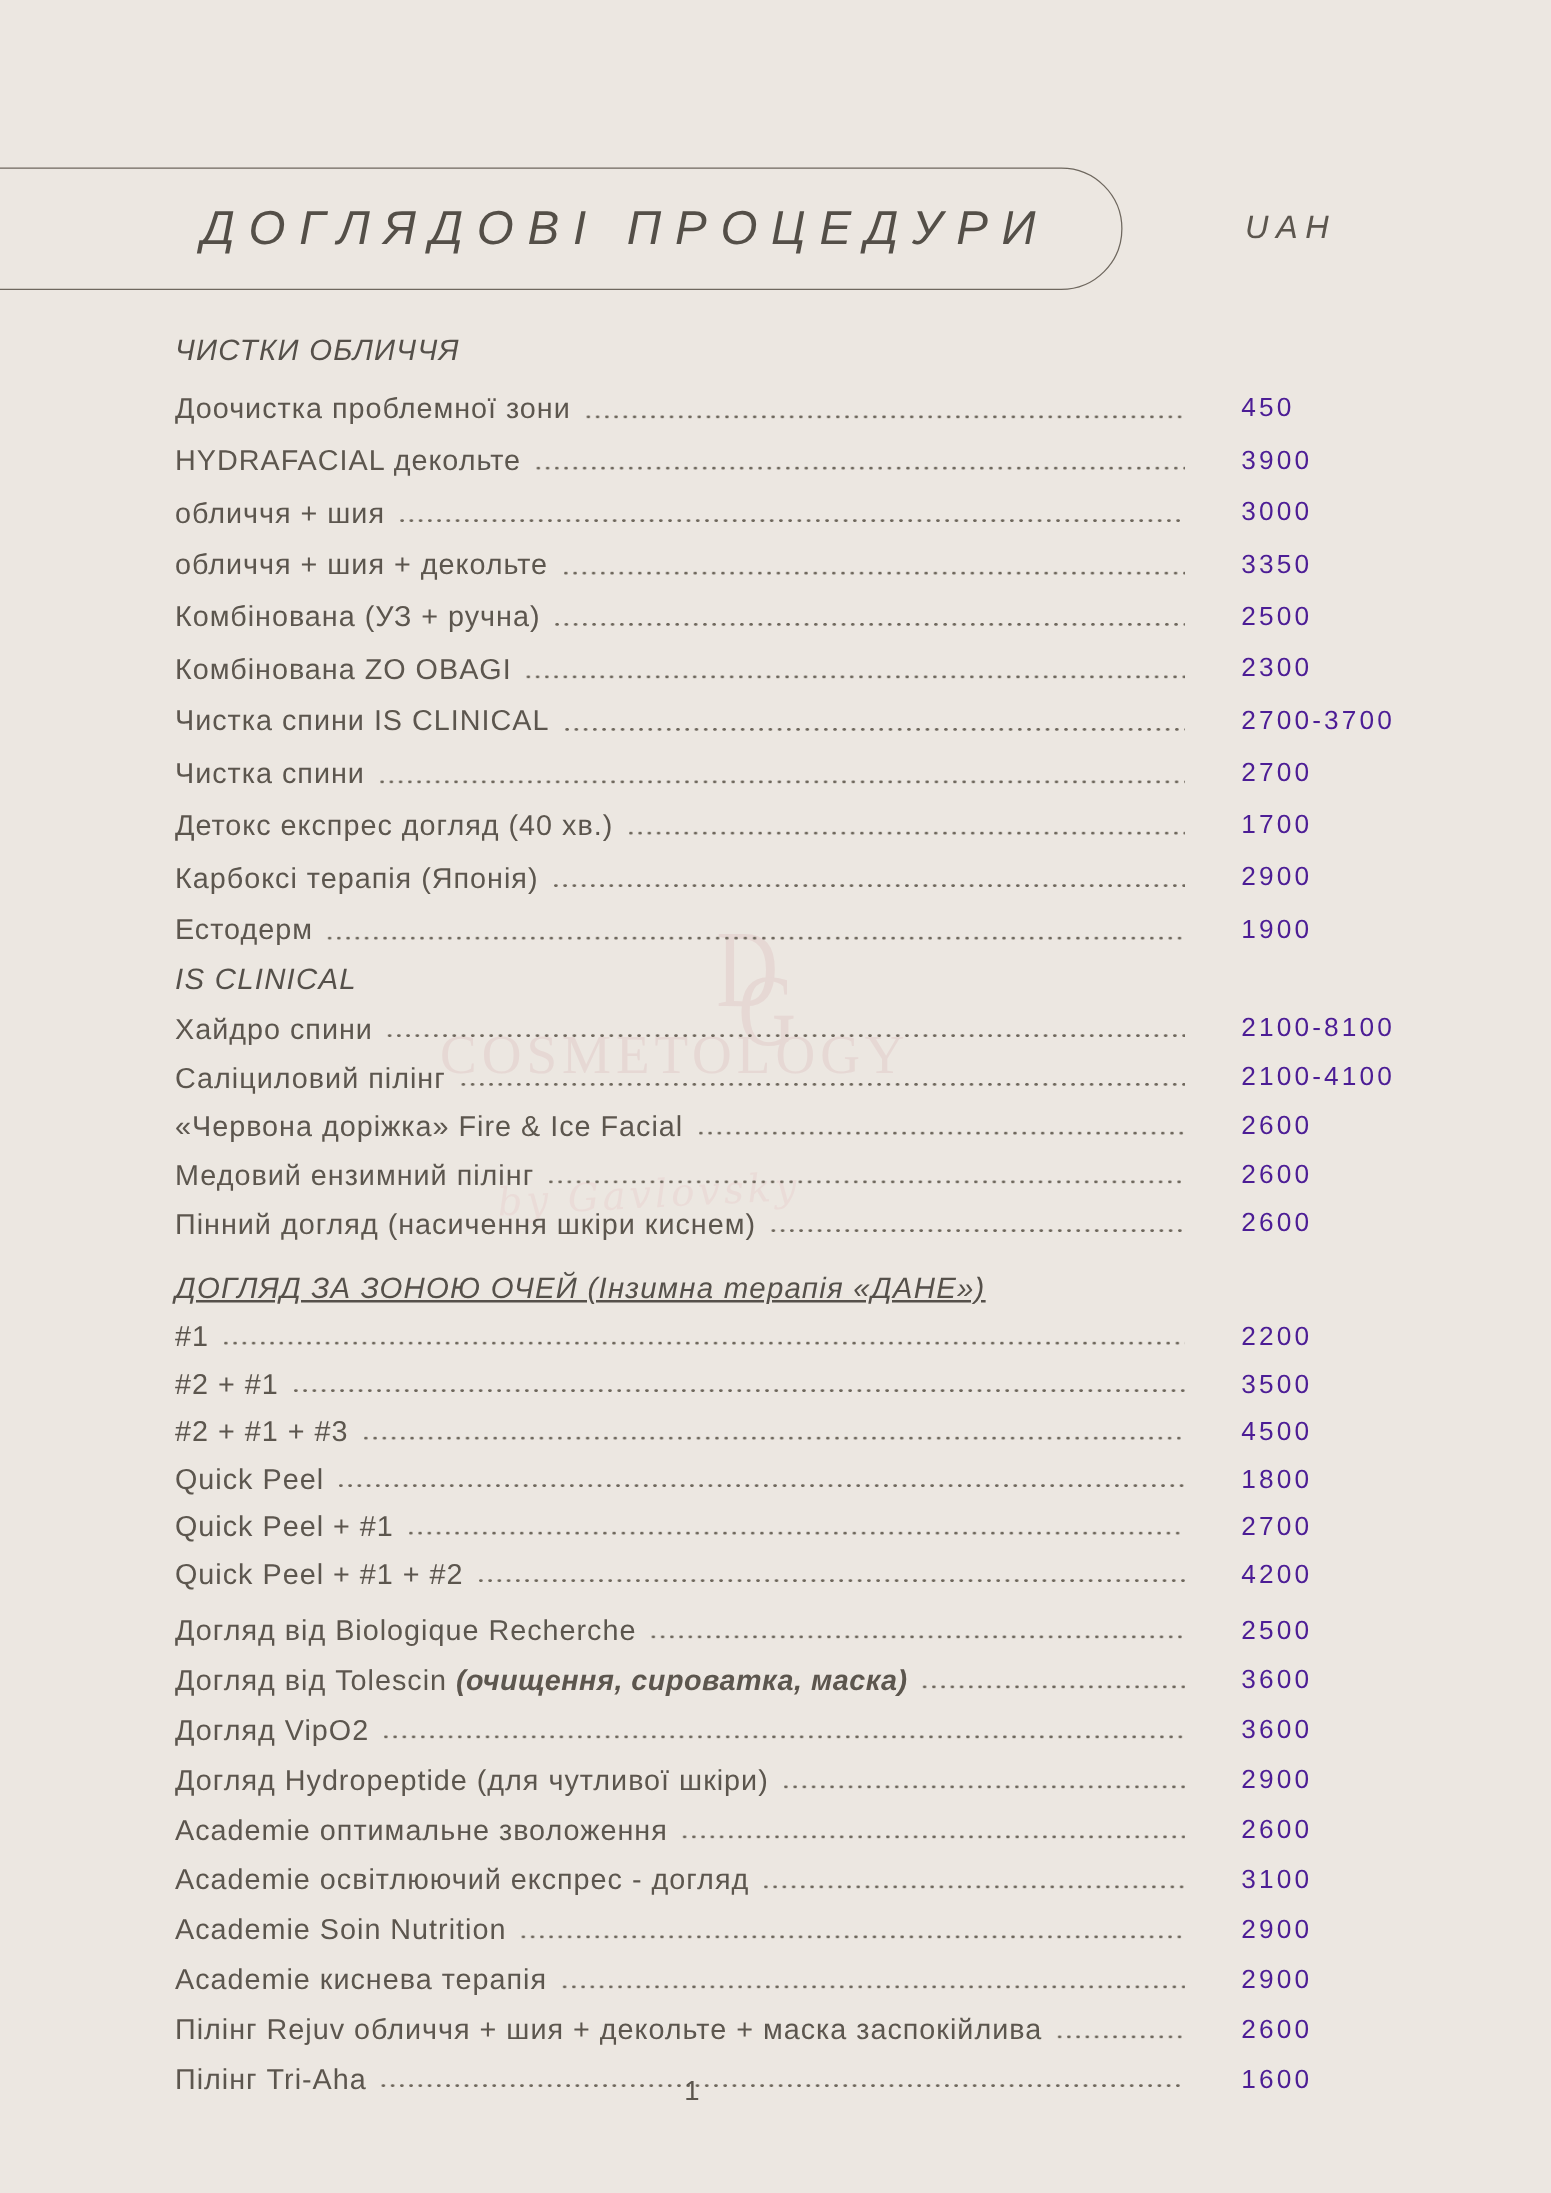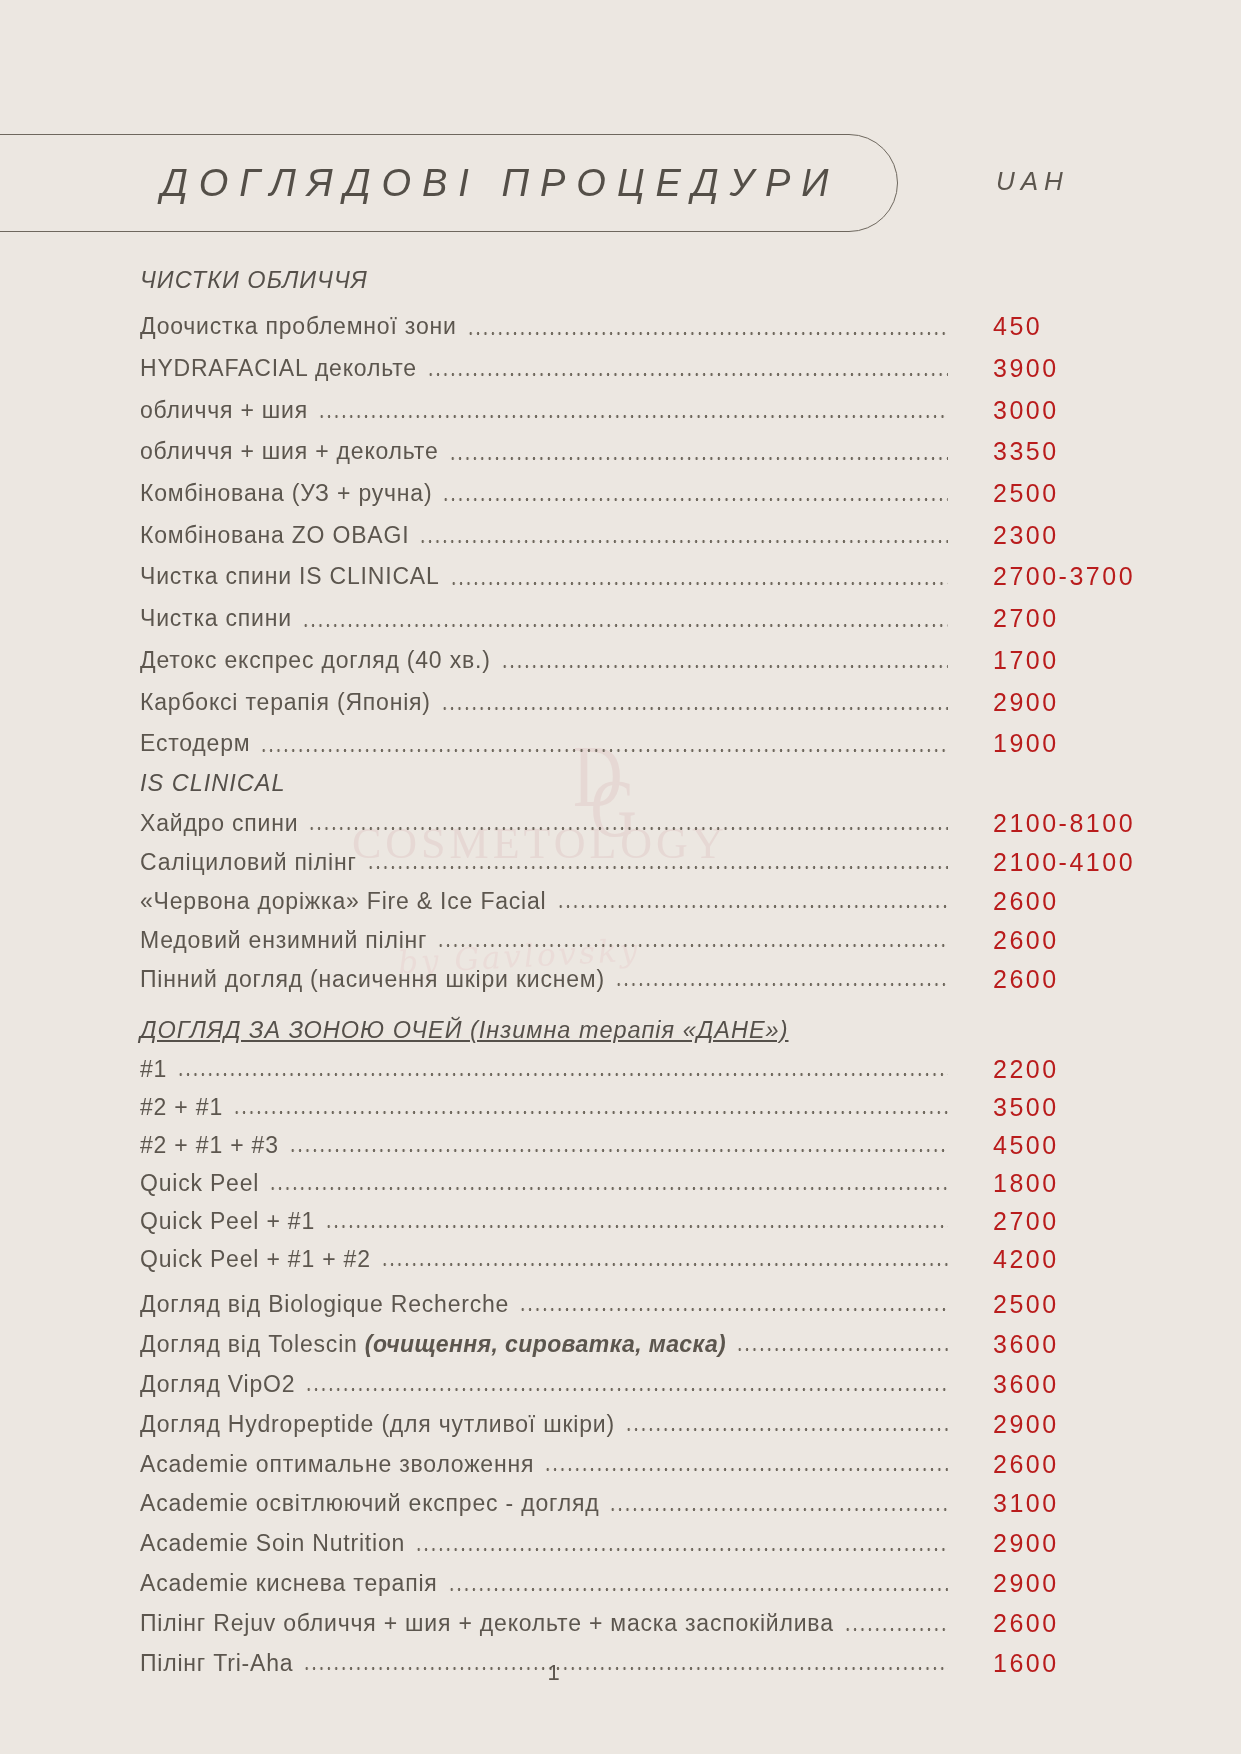--- a/index.html
+++ b/index.html
@@ -36,21 +36,21 @@
   .row{display:flex;align-items:center;}
   .sec-0 .row{height:41.7px;}
   .sec-1 .row{height:39px;}
   .sec-2 .row{height:38px;}
   .sec-3 .row{height:39.9px;}
   .label{font-size:23px;letter-spacing:.8px;color:#5C564E;white-space:nowrap;flex:none;}
   .label em{font-style:italic;font-weight:bold;letter-spacing:.4px;}
   .dots{flex:1;align-self:flex-end;height:5px;margin:0 45px 12px 10px;
     background-image:radial-gradient(circle,#6E675C 1.15px,transparent 1.45px);
     background-size:7.4px 5px;background-repeat:repeat-x;background-position:0 100%;}
-  .price{width:167px;flex:none;font-size:25px;letter-spacing:2.5px;color:#b91c1c;white-space:nowrap;}
+  .price{width:167px;flex:none;font-size:21px;letter-spacing:2.5px;color:#4c1d95;white-space:nowrap;}
   
   .page-number{position:absolute;top:1660px;left:0;width:1107px;text-align:center;
     font-size:22px;color:#5C564E;}
 </style>
 </head>
 <body>
 
 <div class="watermark">
   <span class="wm-letter wm-d">D</span>
   <span class="wm-letter wm-g">G</span>

